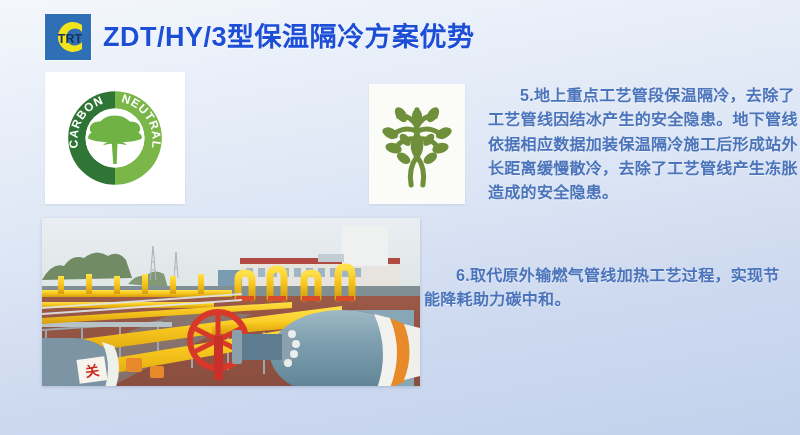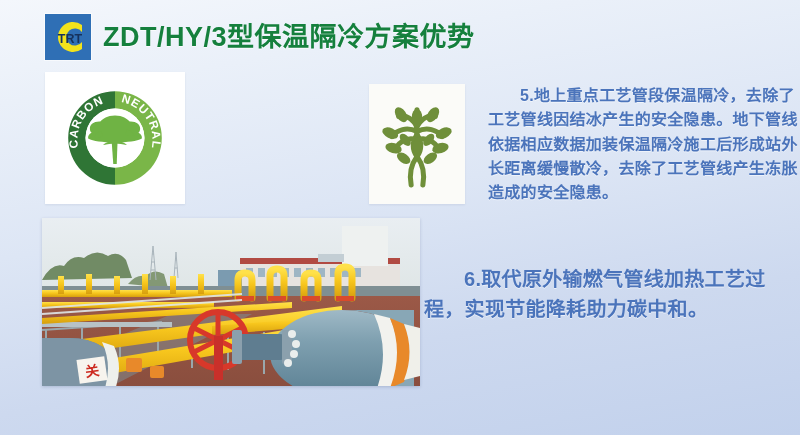--- a/index.html
+++ b/index.html
@@ -15,21 +15,21 @@
   
   .header{position:absolute;left:45px;top:14px;display:flex;align-items:center;gap:12px;}
   .logo-mark{
     width:46px;height:46px;background:#2f6fb5;
     display:flex;align-items:center;justify-content:flex-end;
     box-shadow:0 0 0 1px rgba(255,255,255,.55);
     position:relative;flex:none;
   }
   .logo-mark svg{display:block;}
   .slide-title{
-    font-size:27px;font-weight:bold;color:#15803d;
+    font-size:27px;font-weight:bold;color:#1d4ed8;
     letter-spacing:.5px;white-space:nowrap;line-height:1;
     text-shadow:0 1px 0 rgba(255,255,255,.7);
   }
 
   
   .card{
     position:absolute;background:#ffffff;
     box-shadow:0 1px 2px rgba(60,80,120,.10);
   }
   #carbon-card{left:45px;top:72px;width:140px;height:132px;
@@ -45,21 +45,21 @@
   #photo svg{display:block;width:100%;height:100%;}
 
   
   .body-text{
     position:absolute;color:#4b74bb;font-weight:bold;
     line-height:1.52;letter-spacing:.3px;
     text-shadow:0 1px 0 rgba(255,255,255,.55);
   }
   #text-4{left:190px;top:84px;width:168px;font-size:15.5px;}
   #text-5{left:488px;top:84px;width:322px;font-size:16px;text-indent:2em;}
-  #text-6{left:424px;top:264px;width:366px;font-size:20px;text-indent:2em;}
+  #text-6{left:424px;top:264px;width:366px;font-size:16px;text-indent:2em;}
 </style>
 </head>
 <body>
 
 <div class="slide">
 
   <div class="header">
 
     <div class="logo-mark">
       <svg width="42" height="42" viewBox="0 0 42 42">

